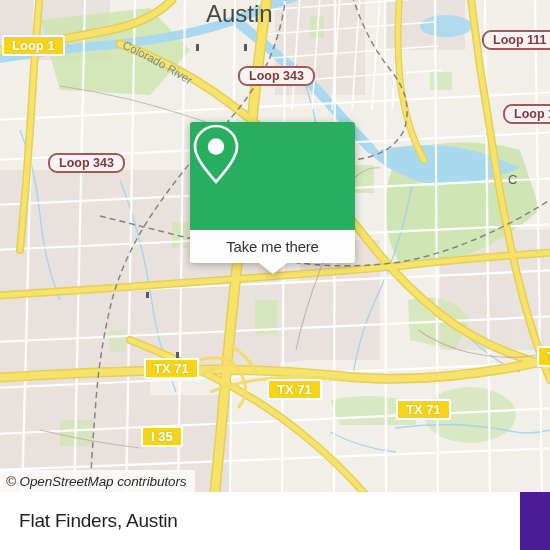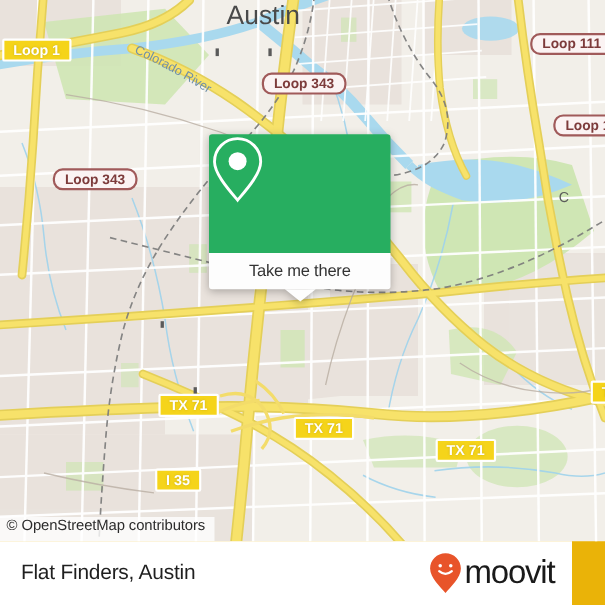--- a/index.html
+++ b/index.html
@@ -1,30 +1,30 @@
 <!DOCTYPE html>
 <html><head>
 <meta charset="utf-8">
 <style>
   * { margin:0; padding:0; box-sizing:border-box; }
   html,body { width:550px; height:550px; overflow:hidden; background:#ffffff;
     font-family:"Liberation Sans", sans-serif; }
 
-  #app { position:relative; width:550px; height:550px; background:#eab308; }
+  #app { position:relative; width:550px; height:550px; background:#4c1d95; }
 
   
   #map { position:absolute; left:0; top:0; width:550px; height:492px; overflow:hidden;
          background:#f2efe9; }
   #map svg { position:absolute; left:0; top:0; }
 
   
   #attrib { position:absolute; left:0; bottom:0; height:22px; padding:0 8px 0 6px;
-            display:flex; 
+            display:flex; align-items:center;
             background:rgba(255,255,255,0.78); color:#2b2b2b;
-            font-size:13.5px; letter-spacing:-0.1px; white-space:nowrap; }
+            font-size:13.5px; letter-spacing:-0.1px; white-space:nowrap;font-style:italic; }
 
   
   #popup { position:absolute; left:190px; top:122px; width:165px;
            filter:drop-shadow(0 2px 4px rgba(0,0,0,0.28)); }
   #popup-head { height:108px; background:#27ae60; border-radius:3px 3px 0 0;
                 display:flex; align-items:center; justify-content:center; }
   #popup-foot { height:33px; background:#fdfdfd; border-radius:0 0 3px 3px;
                 display:flex; align-items:center; justify-content:center;
                 color:#333; font-size:15px; letter-spacing:-0.2px; }
   #popup-tail { position:absolute; left:50%; transform:translateX(-50%); top:141px;
@@ -237,25 +237,15 @@
       </div>
       <div id="popup-foot">
         <span>Take me there</span>
       </div>
       <div id="popup-tail"></div>
     </div>
   </div>
 
   <div id="bottom">
     <div id="place-title">Flat Finders, Austin</div>
-    <div id="brand">
-      <svg width="30" height="38" viewBox="0 0 30 38">
-        <path d="M15 1 C7.3 1 1 7.2 1 14.8 C1 23.5 11 32 15 37 C19 32 29 23.5 29 14.8
-                 C29 7.2 22.7 1 15 1 Z" fill="#e8542a"></path>
-        <circle cx="10.2" cy="12.4" r="1.6" fill="#ffffff"></circle>
-        <circle cx="19.8" cy="12.4" r="1.6" fill="#ffffff"></circle>
-        <path d="M9.2 17.2 Q15 22.2 20.8 17.2" fill="none" stroke="#ffffff" stroke-width="1.9" stroke-linecap="round"></path>
-      </svg>
-      <span id="brand-text">moovit</span>
-    </div>
   </div>
 
 </div>
 
 </body></html>

